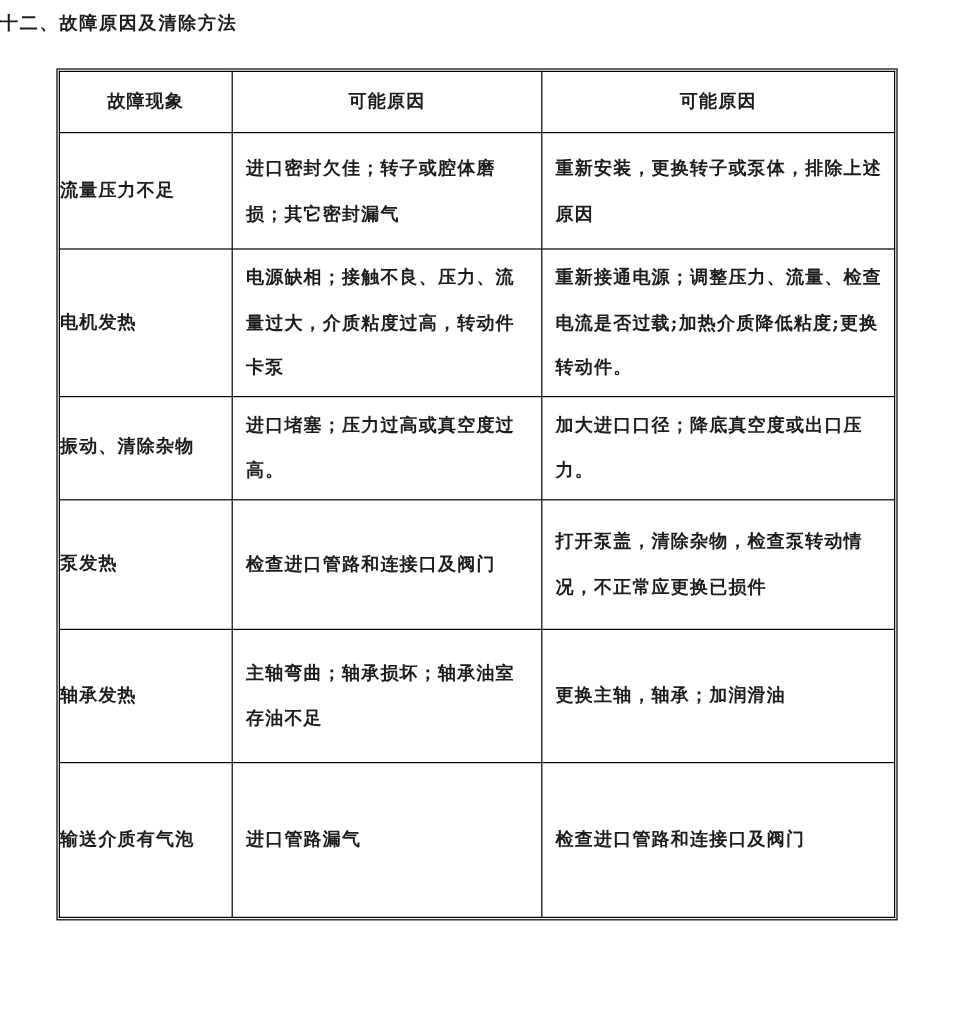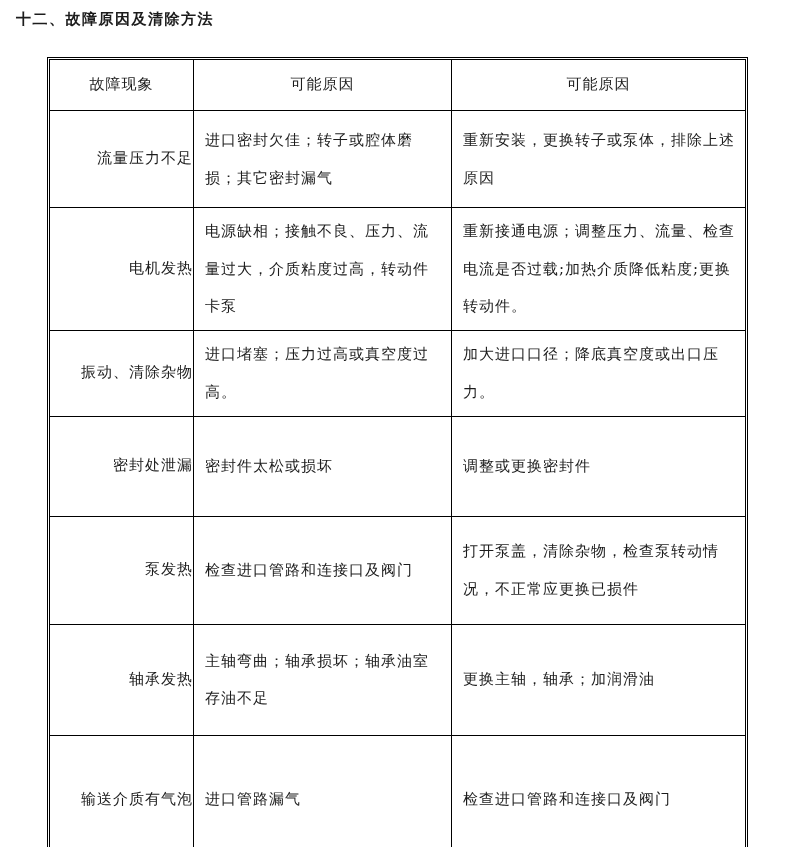--- a/index.html
+++ b/index.html
@@ -7,21 +7,21 @@
   body {
     width: 806px;
     height: 847px;
     position: relative;
     font-family: "DejaVu Serif", "Liberation Serif", serif;
     color: #1c1c1c;
     overflow: hidden;
   }
   .doc-title {
     position: absolute;
-    left: 16px;
+    left: 0;
     top: 10px;
     font-size: 15px;
     font-weight: bold;
     letter-spacing: 1.5px;
   }
   .table-outer {
     position: absolute;
     left: 47px;
     top: 57px;
     border: 1px solid #000;
@@ -29,30 +29,30 @@
     background: #fff;
   }
   table.fault-table {
     border-collapse: collapse;
     table-layout: fixed;
     width: 696px;
   }
   .fault-table th, .fault-table td {
     border: 1px solid #000;
     font-size: 15px;
-    font-weight: normal;
+    font-weight: bold;
     letter-spacing: 1px;
     vertical-align: middle;
     line-height: 2.5;
   }
   .fault-table th { text-align: center; }
   col.c-phen { width: 144px; }
   col.c-cause { width: 258px; }
   col.c-sol { width: 294px; }
-  td.phen { text-align: right; }
+  td.phen { text-align: left; }
   td.cause, td.solution { text-align: left; padding: 5px 8px 4px 11px; }
   tr.rh-h  { height: 51px; }
   tr.rh-0  { height: 97px; }
   tr.rh-1  { height: 84px; }
   tr.rh-2  { height: 86px; }
   tr.rh-3  { height: 100px; }
   tr.rh-4  { height: 108px; }
   tr.rh-5  { height: 111px; }
   tr.rh-6  { height: 129px; }
 </style>
@@ -84,25 +84,20 @@
       <tr class="rh-1">
         <td class="phen">电机发热</td>
         <td class="cause">电源缺相；接触不良、压力、流量过大，介质粘度过高，转动件卡泵</td>
         <td class="solution">重新接通电源；调整压力、流量、检查电流是否过载;加热介质降低粘度;更换转动件。</td>
       </tr>
       <tr class="rh-2">
         <td class="phen">振动、清除杂物</td>
         <td class="cause">进口堵塞；压力过高或真空度过高。</td>
         <td class="solution">加大进口口径；降底真空度或出口压力。</td>
       </tr>
-      <tr class="rh-3">
-        <td class="phen">密封处泄漏</td>
-        <td class="cause">密封件太松或损坏</td>
-        <td class="solution">调整或更换密封件</td>
-      </tr>
       <tr class="rh-4">
         <td class="phen">泵发热</td>
         <td class="cause">检查进口管路和连接口及阀门</td>
         <td class="solution">打开泵盖，清除杂物，检查泵转动情况，不正常应更换已损件</td>
       </tr>
       <tr class="rh-5">
         <td class="phen">轴承发热</td>
         <td class="cause">主轴弯曲；轴承损坏；轴承油室存油不足</td>
         <td class="solution">更换主轴，轴承；加润滑油</td>
       </tr>

